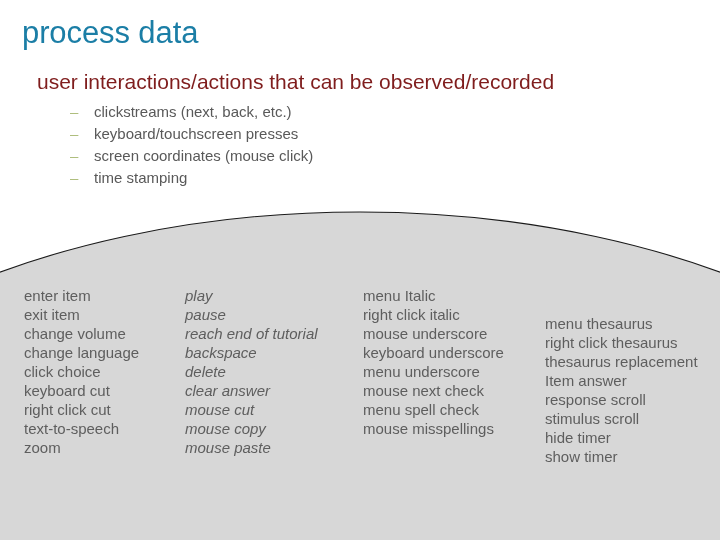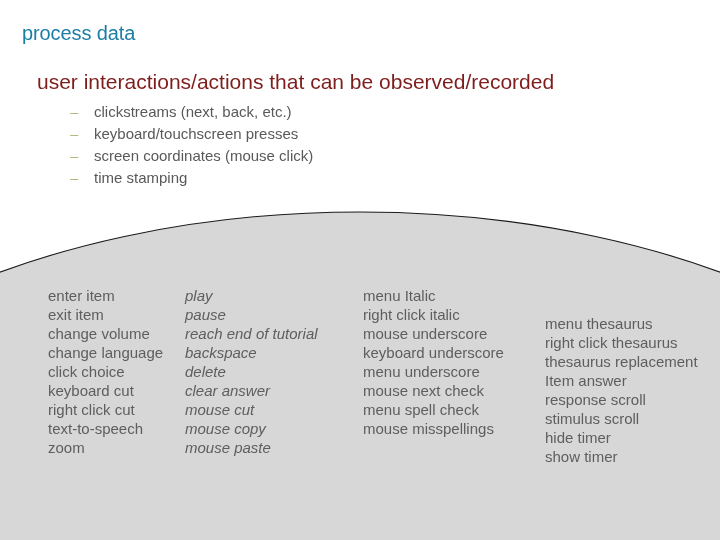--- a/index.html
+++ b/index.html
@@ -32,21 +32,21 @@
     display: block;
     width: 720px;
     height: 540px;
   }
 
   
   #title {
     position: absolute;
     left: 22px;
     top: 16px;
-    font-size: 20px;
+    font-size: 31px;
     line-height: 34px;
     font-weight: normal;
     color: #1B7EA6;
     letter-spacing: -0.1px;
     white-space: nowrap;
     margin: 0;
   }
 
   
   #lead-line {
@@ -90,21 +90,21 @@
     position: absolute;
     top: 286px;
     font-size: 15px;
     line-height: 19px;
     color: #5E5E5E;
     white-space: nowrap;
   }
   .col .entry {
     height: 19px;
   }
-  #col-1 { left: 24px; margin-left: 24px; }
+  #col-1 { left: 24px; }
   #col-2 { left: 185px; font-style: italic; }
   #col-3 { left: 363px; }
   #col-4 { left: 545px; margin-top: 28px; }
 </style>
 </head>
 <body>
 
 <div id="slide" style="background: rgb(255, 255, 255);">
 
   <div id="shape-layer">

